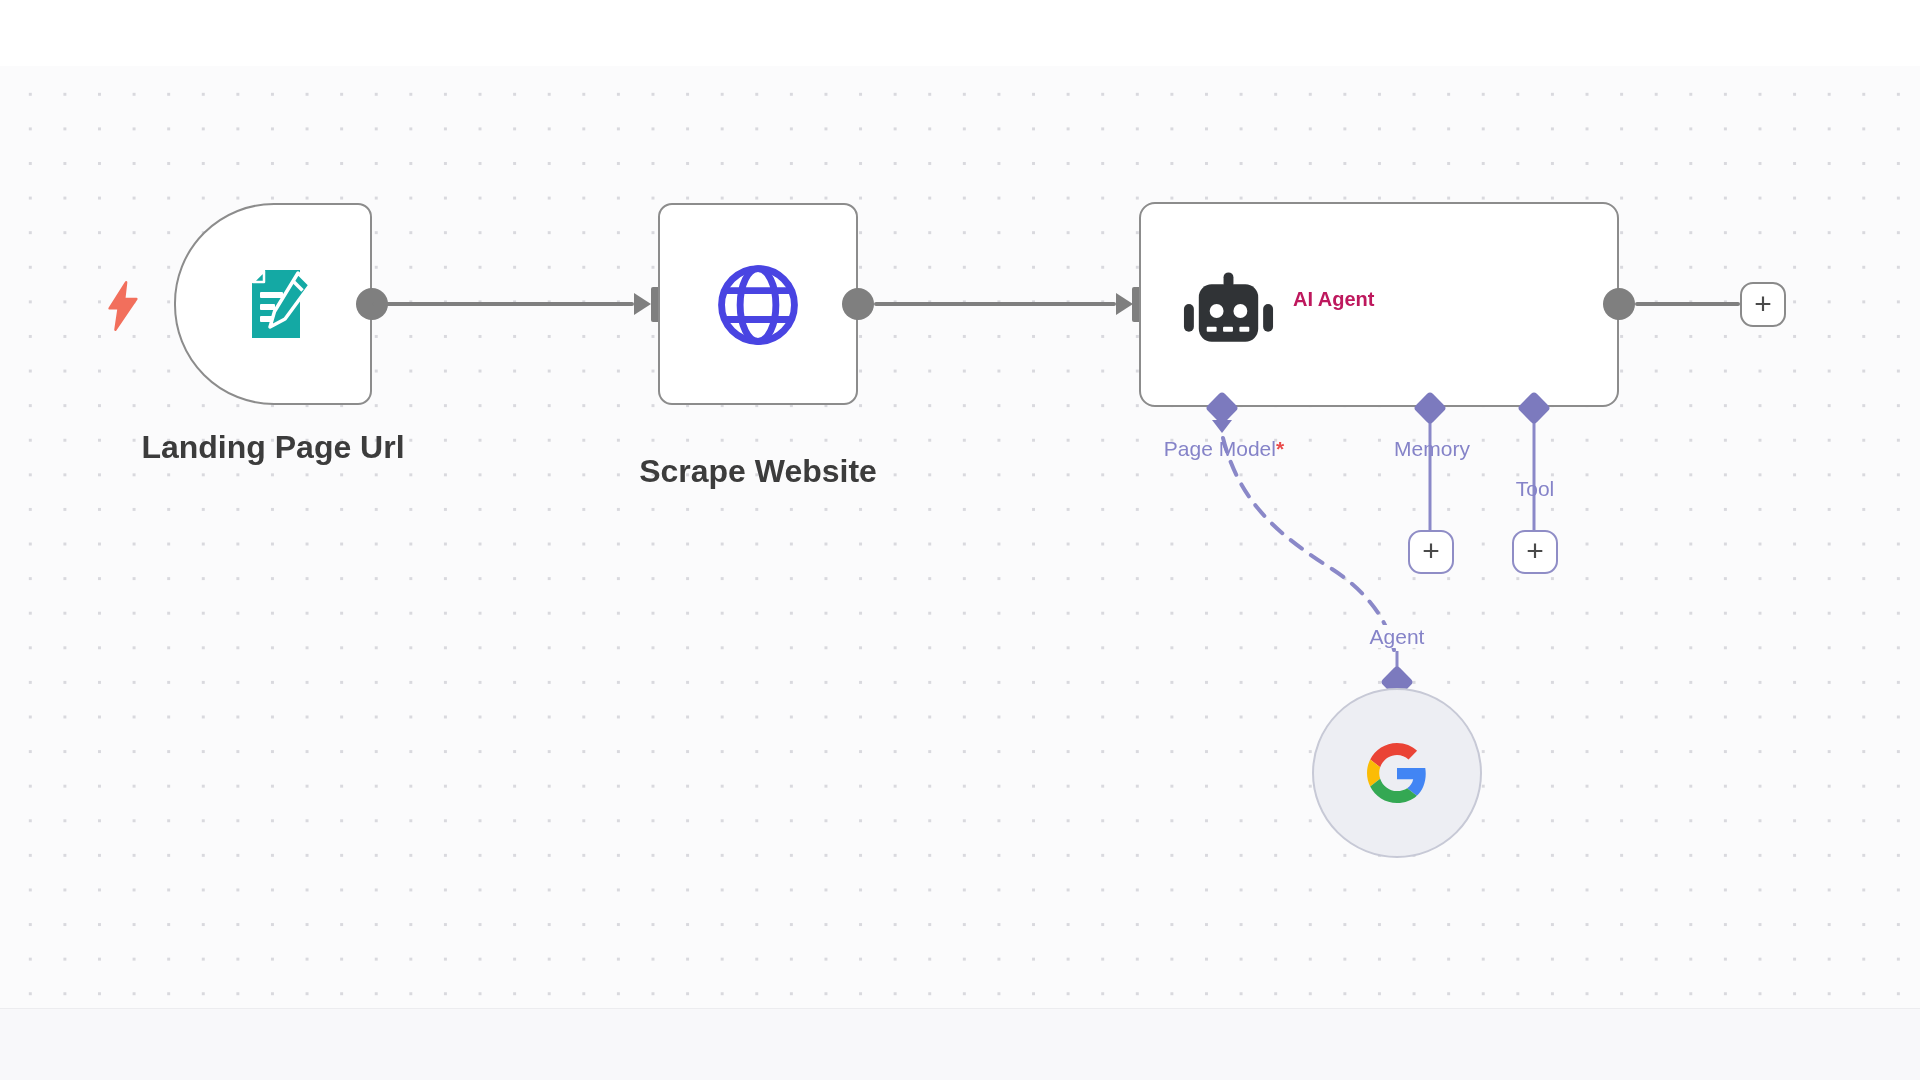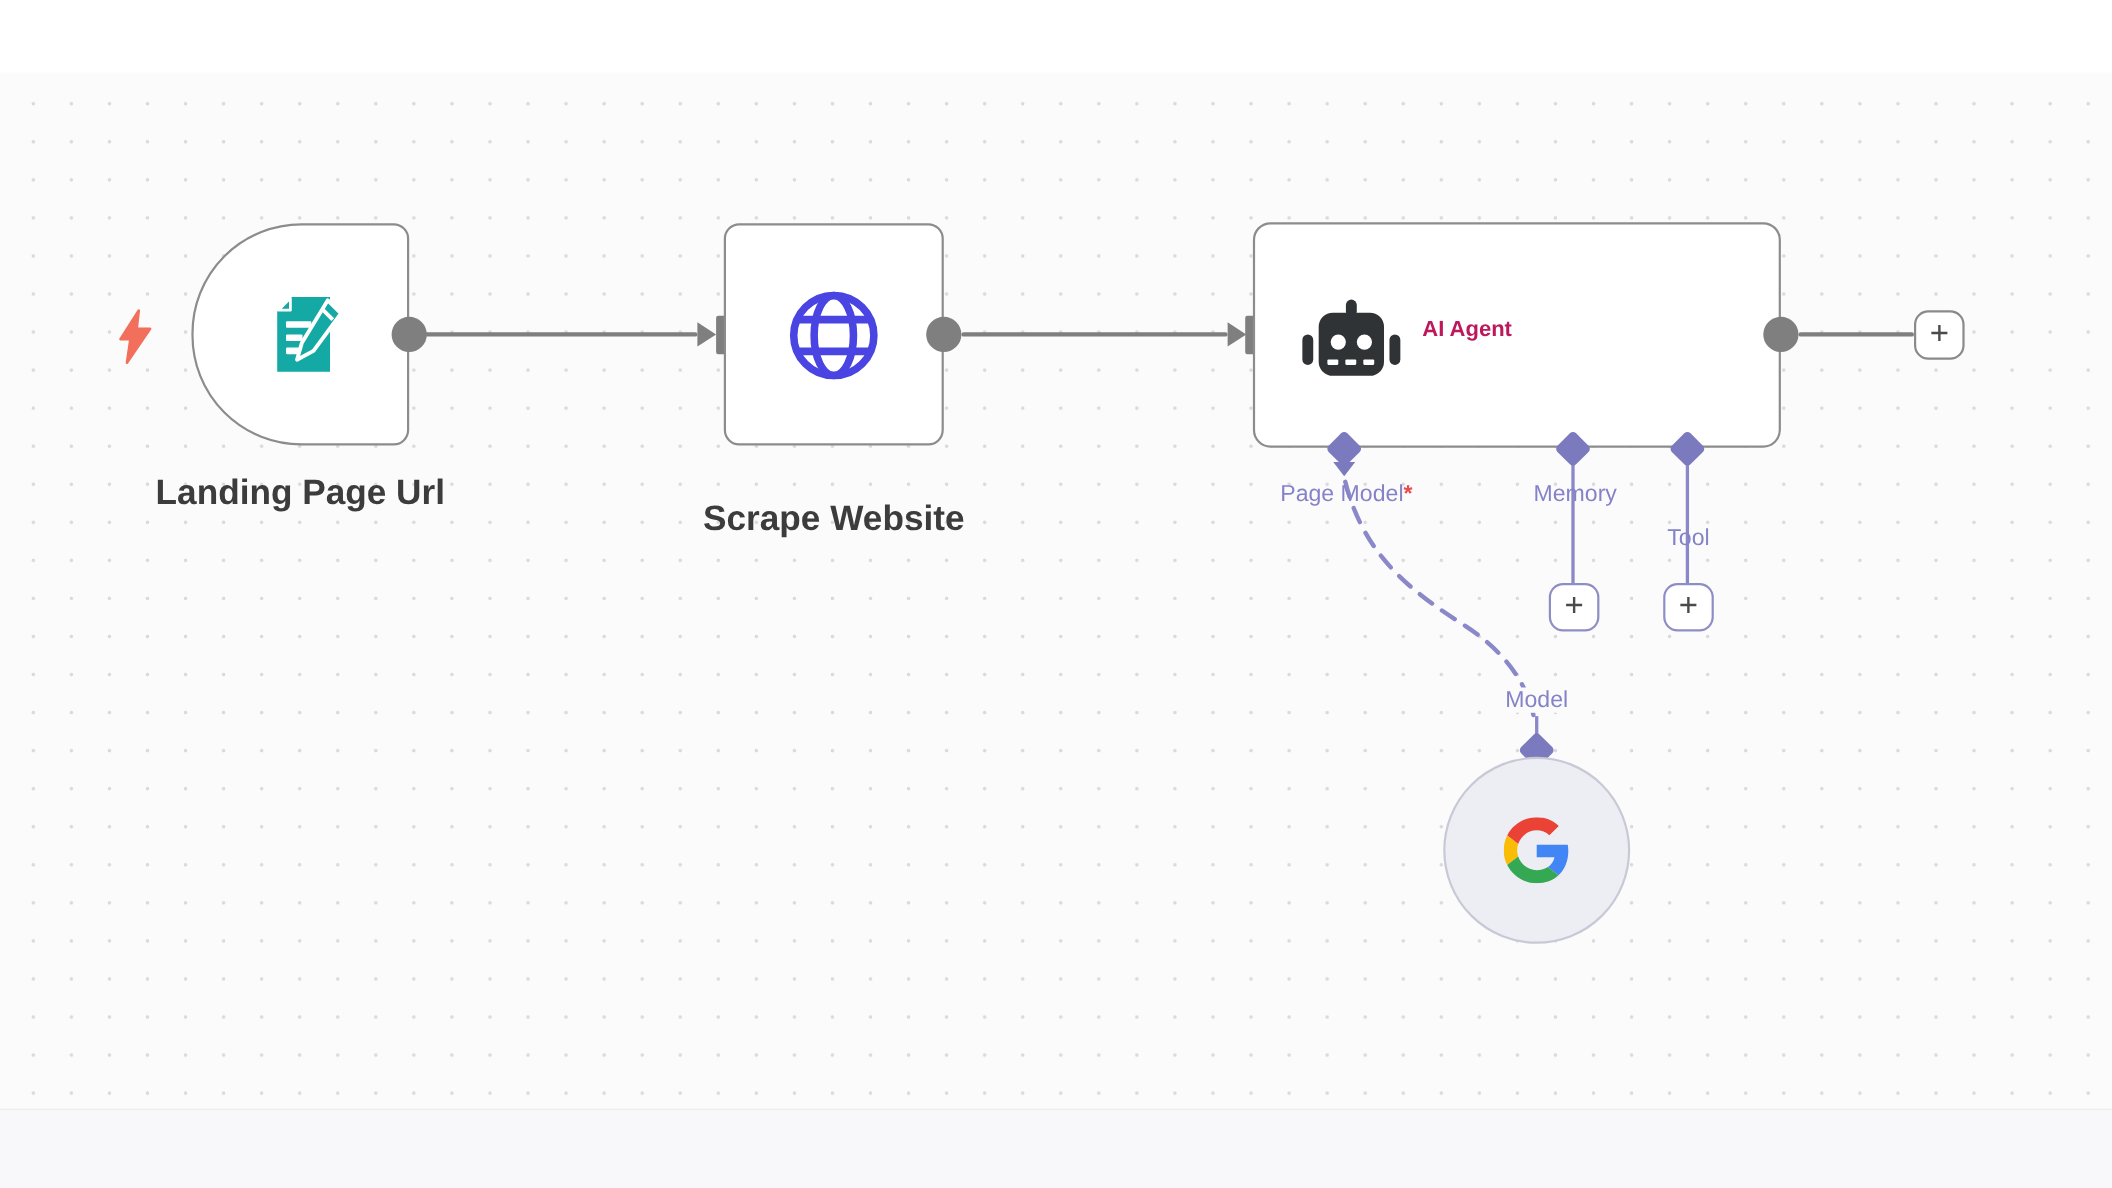--- a/index.html
+++ b/index.html
@@ -137,21 +137,21 @@
   <div class="sub-label" style="left:1352px;top:437px;width:160px;">Memory</div>
   <div class="sub-label" style="left:1475px;top:437px;width:120px;margin-top:40px;">Tool</div>
 
   <div class="plus-btn plus-purple" style="left:1408px;top:530px;">
     <span>+</span>
   </div>
   <div class="plus-btn plus-purple" style="left:1512px;top:530px;">
     <span>+</span>
   </div>
 
-  <div class="sub-label" style="left:1336px;top:625px;width:122px;"><span class="masked">Model</span></div>
+  <div class="sub-label" style="left:1336px;top:625px;width:122px;"><span class="masked">Agent</span></div>
   <div class="diamond" style="left:1385px;top:670px;"></div>
 
   <div class="node-circle"></div>
   <svg class="abs" style="left:1367px;top:743px;" width="60" height="60" viewBox="0 0 48 48">
     <path fill="#EA4335" d="M24 9.5c3.54 0 6.71 1.22 9.21 3.6l6.85-6.85C35.9 2.38 30.47 0 24 0 14.62 0 6.51 5.38 2.56 13.22l7.98 6.19C12.43 13.72 17.74 9.5 24 9.5z"></path>
     <path fill="#4285F4" d="M46.98 24.55c0-1.57-.15-3.09-.38-4.55H24v9.02h12.94c-.58 2.96-2.26 5.48-4.78 7.18l7.73 6c4.51-4.18 7.09-10.36 7.09-17.65z"></path>
     <path fill="#FBBC05" d="M10.53 28.59c-.48-1.45-.76-2.99-.76-4.59s.27-3.14.76-4.59l-7.98-6.19C.92 16.46 0 20.12 0 24c0 3.88.92 7.54 2.56 10.78l7.97-6.19z"></path>
     <path fill="#34A853" d="M24 48c6.48 0 11.93-2.13 15.89-5.81l-7.73-6c-2.15 1.45-4.92 2.3-8.16 2.3-6.26 0-11.57-4.22-13.47-9.91l-7.98 6.19C6.51 42.62 14.62 48 24 48z"></path>
   </svg>
 </div>

